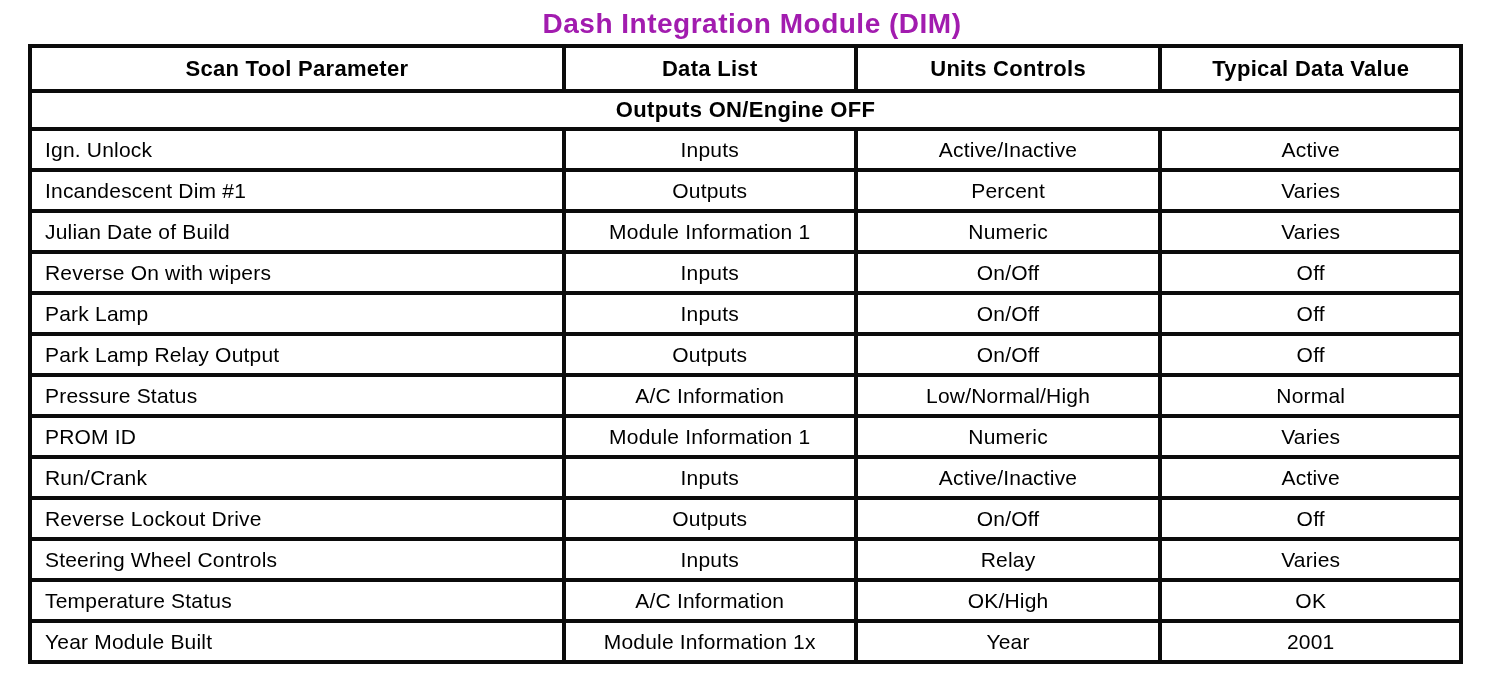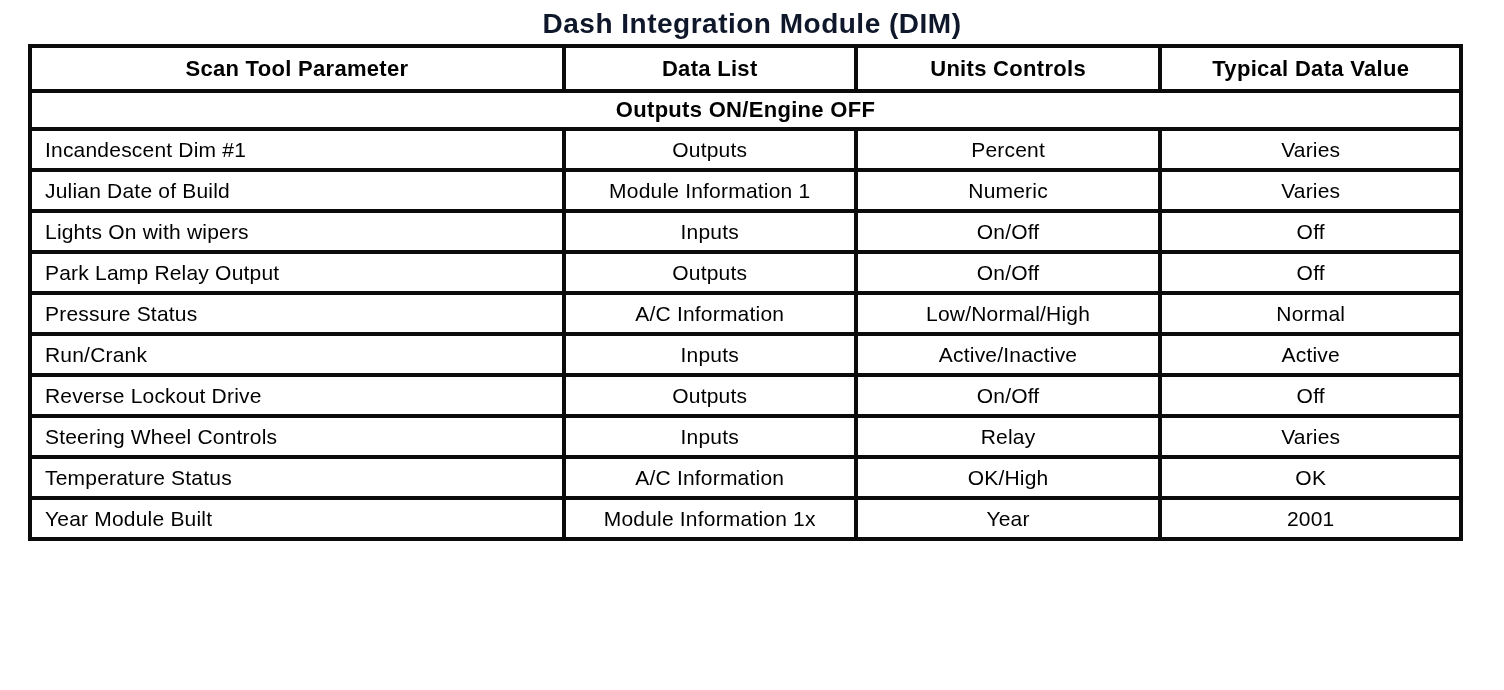--- a/index.html
+++ b/index.html
@@ -17,21 +17,21 @@
     width: 1504px;
     height: 690px;
     overflow: hidden;
   }
   .doc-title {
     text-align: center;
     font-size: 28px;
     font-weight: bold;
     letter-spacing: 0.5px;
     margin: 8px 0 6px 0;
-    color: #0f172a;
+    color: #a21caf;
   }
   table.param-table {
     position: absolute;
     left: 28px;
     top: 44px;
     width: 1435px;
     border-collapse: collapse;
     table-layout: fixed;
     background: #ffffff;
   }
@@ -96,49 +96,67 @@
         <th>Data List</th>
         <th>Units Controls</th>
         <th>Typical Data Value</th>
       </tr>
       <tr>
         <td class="section-row" colspan="4">Outputs ON/Engine OFF</td>
       </tr>
     </thead>
     <tbody id="table-body">
 
+    <tr>
+          <td class="cell param">Ign. Unlock</td>
+          <td class="cell">Inputs</td>
+          <td class="cell">Active/Inactive</td>
+          <td class="cell">Active</td>
+        </tr>
         <tr>
           <td class="cell param">Incandescent Dim #1</td>
           <td class="cell">Outputs</td>
           <td class="cell">Percent</td>
           <td class="cell">Varies</td>
         </tr>
         <tr>
           <td class="cell param">Julian Date of Build</td>
           <td class="cell">Module Information 1</td>
           <td class="cell">Numeric</td>
           <td class="cell">Varies</td>
         </tr>
         <tr>
-          <td class="cell param">Lights On with wipers</td>
+          <td class="cell param">Reverse On with wipers</td>
+          <td class="cell">Inputs</td>
+          <td class="cell">On/Off</td>
+          <td class="cell">Off</td>
+        </tr>
+        <tr>
+          <td class="cell param">Park Lamp</td>
           <td class="cell">Inputs</td>
           <td class="cell">On/Off</td>
           <td class="cell">Off</td>
         </tr>
         <tr>
           <td class="cell param">Park Lamp Relay Output</td>
           <td class="cell">Outputs</td>
           <td class="cell">On/Off</td>
           <td class="cell">Off</td>
         </tr>
         <tr>
           <td class="cell param">Pressure Status</td>
           <td class="cell">A/C Information</td>
           <td class="cell">Low/Normal/High</td>
           <td class="cell">Normal</td>
+        </tr>
+        <tr>
+          <td class="cell param">PROM ID</td>
+          <td class="cell">Module Information 1</td>
+          <td class="cell">Numeric</td>
+          <td class="cell">Varies</td>
         </tr>
         <tr>
           <td class="cell param">Run/Crank</td>
           <td class="cell">Inputs</td>
           <td class="cell">Active/Inactive</td>
           <td class="cell">Active</td>
         </tr>
         <tr>
           <td class="cell param">Reverse Lockout Drive</td>
           <td class="cell">Outputs</td>

